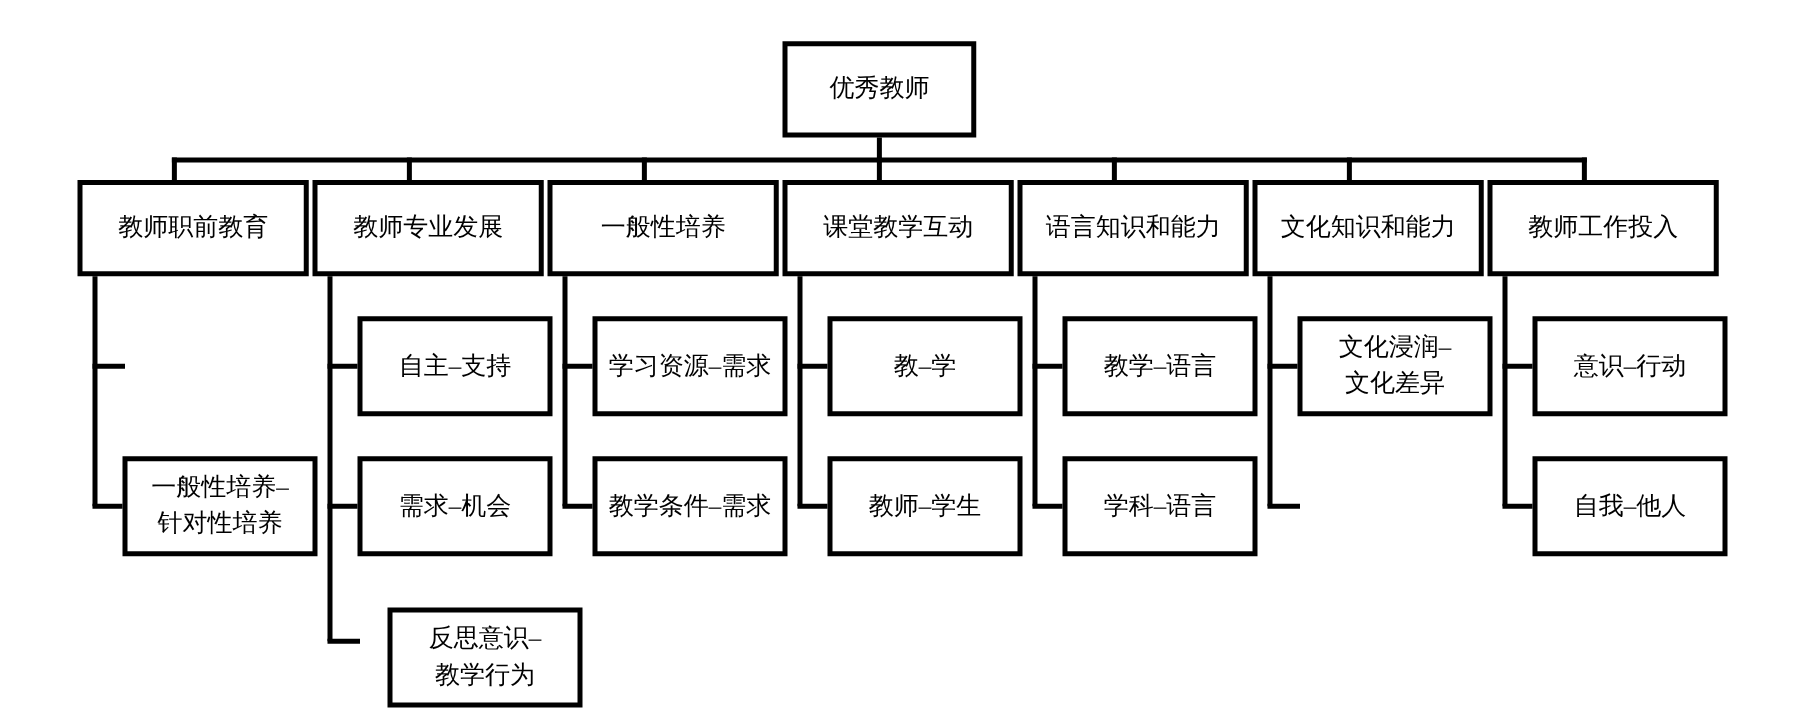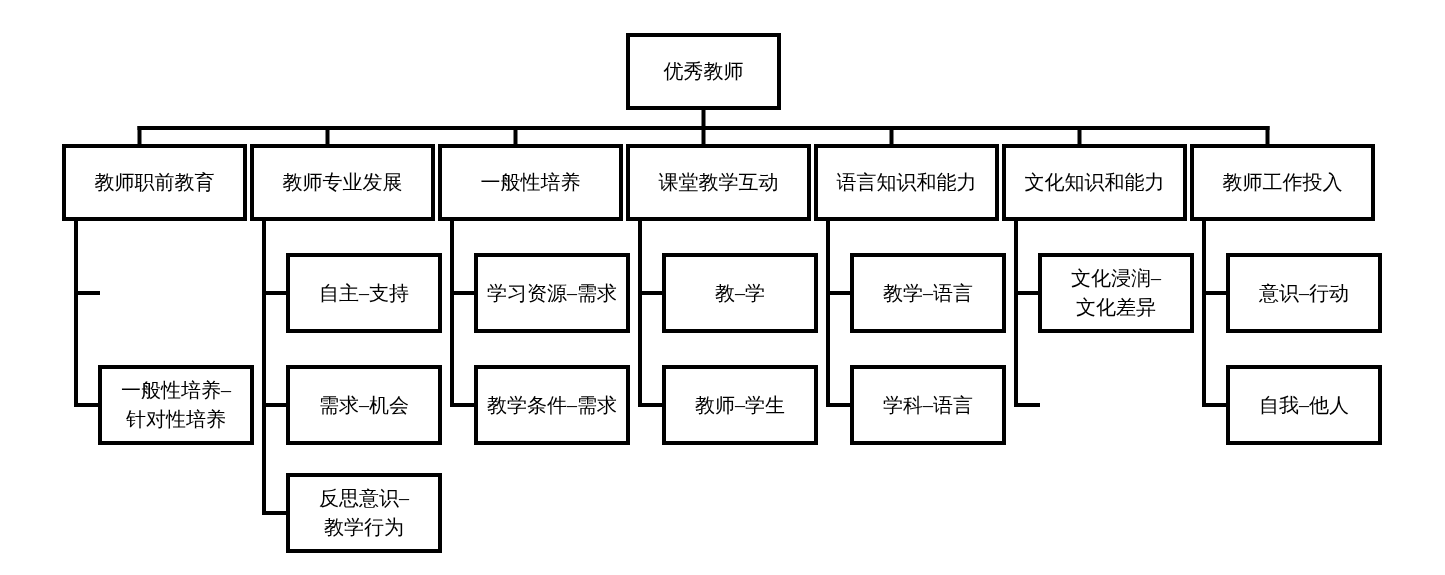--- a/index.html
+++ b/index.html
@@ -32,21 +32,21 @@
     font-size: 20px;
     line-height: 29px;
     white-space: pre-line;
     z-index: 2;
   }
   .root-box  { left: 626px; top: 33px;  width: 155px; height: 77px; }
   .lvl2-box  { top: 144px; width: 185px; height: 77px; }
   .child-box { width: 156px; height: 80px; }
   .row1 { top: 253px; }
   .row2 { top: 365px; }
-  .row3 { top: 473px; }
+  .row3 { top: 486px; margin-left: 24px; }
 </style>
 </head>
 <body>
 
 <div class="canvas">
 
   <svg width="1445" height="575" viewBox="0 0 1445 575">
     <g stroke="#000000" stroke-width="4" fill="none">
 
       <path d="M703.5,108 V130"></path>

